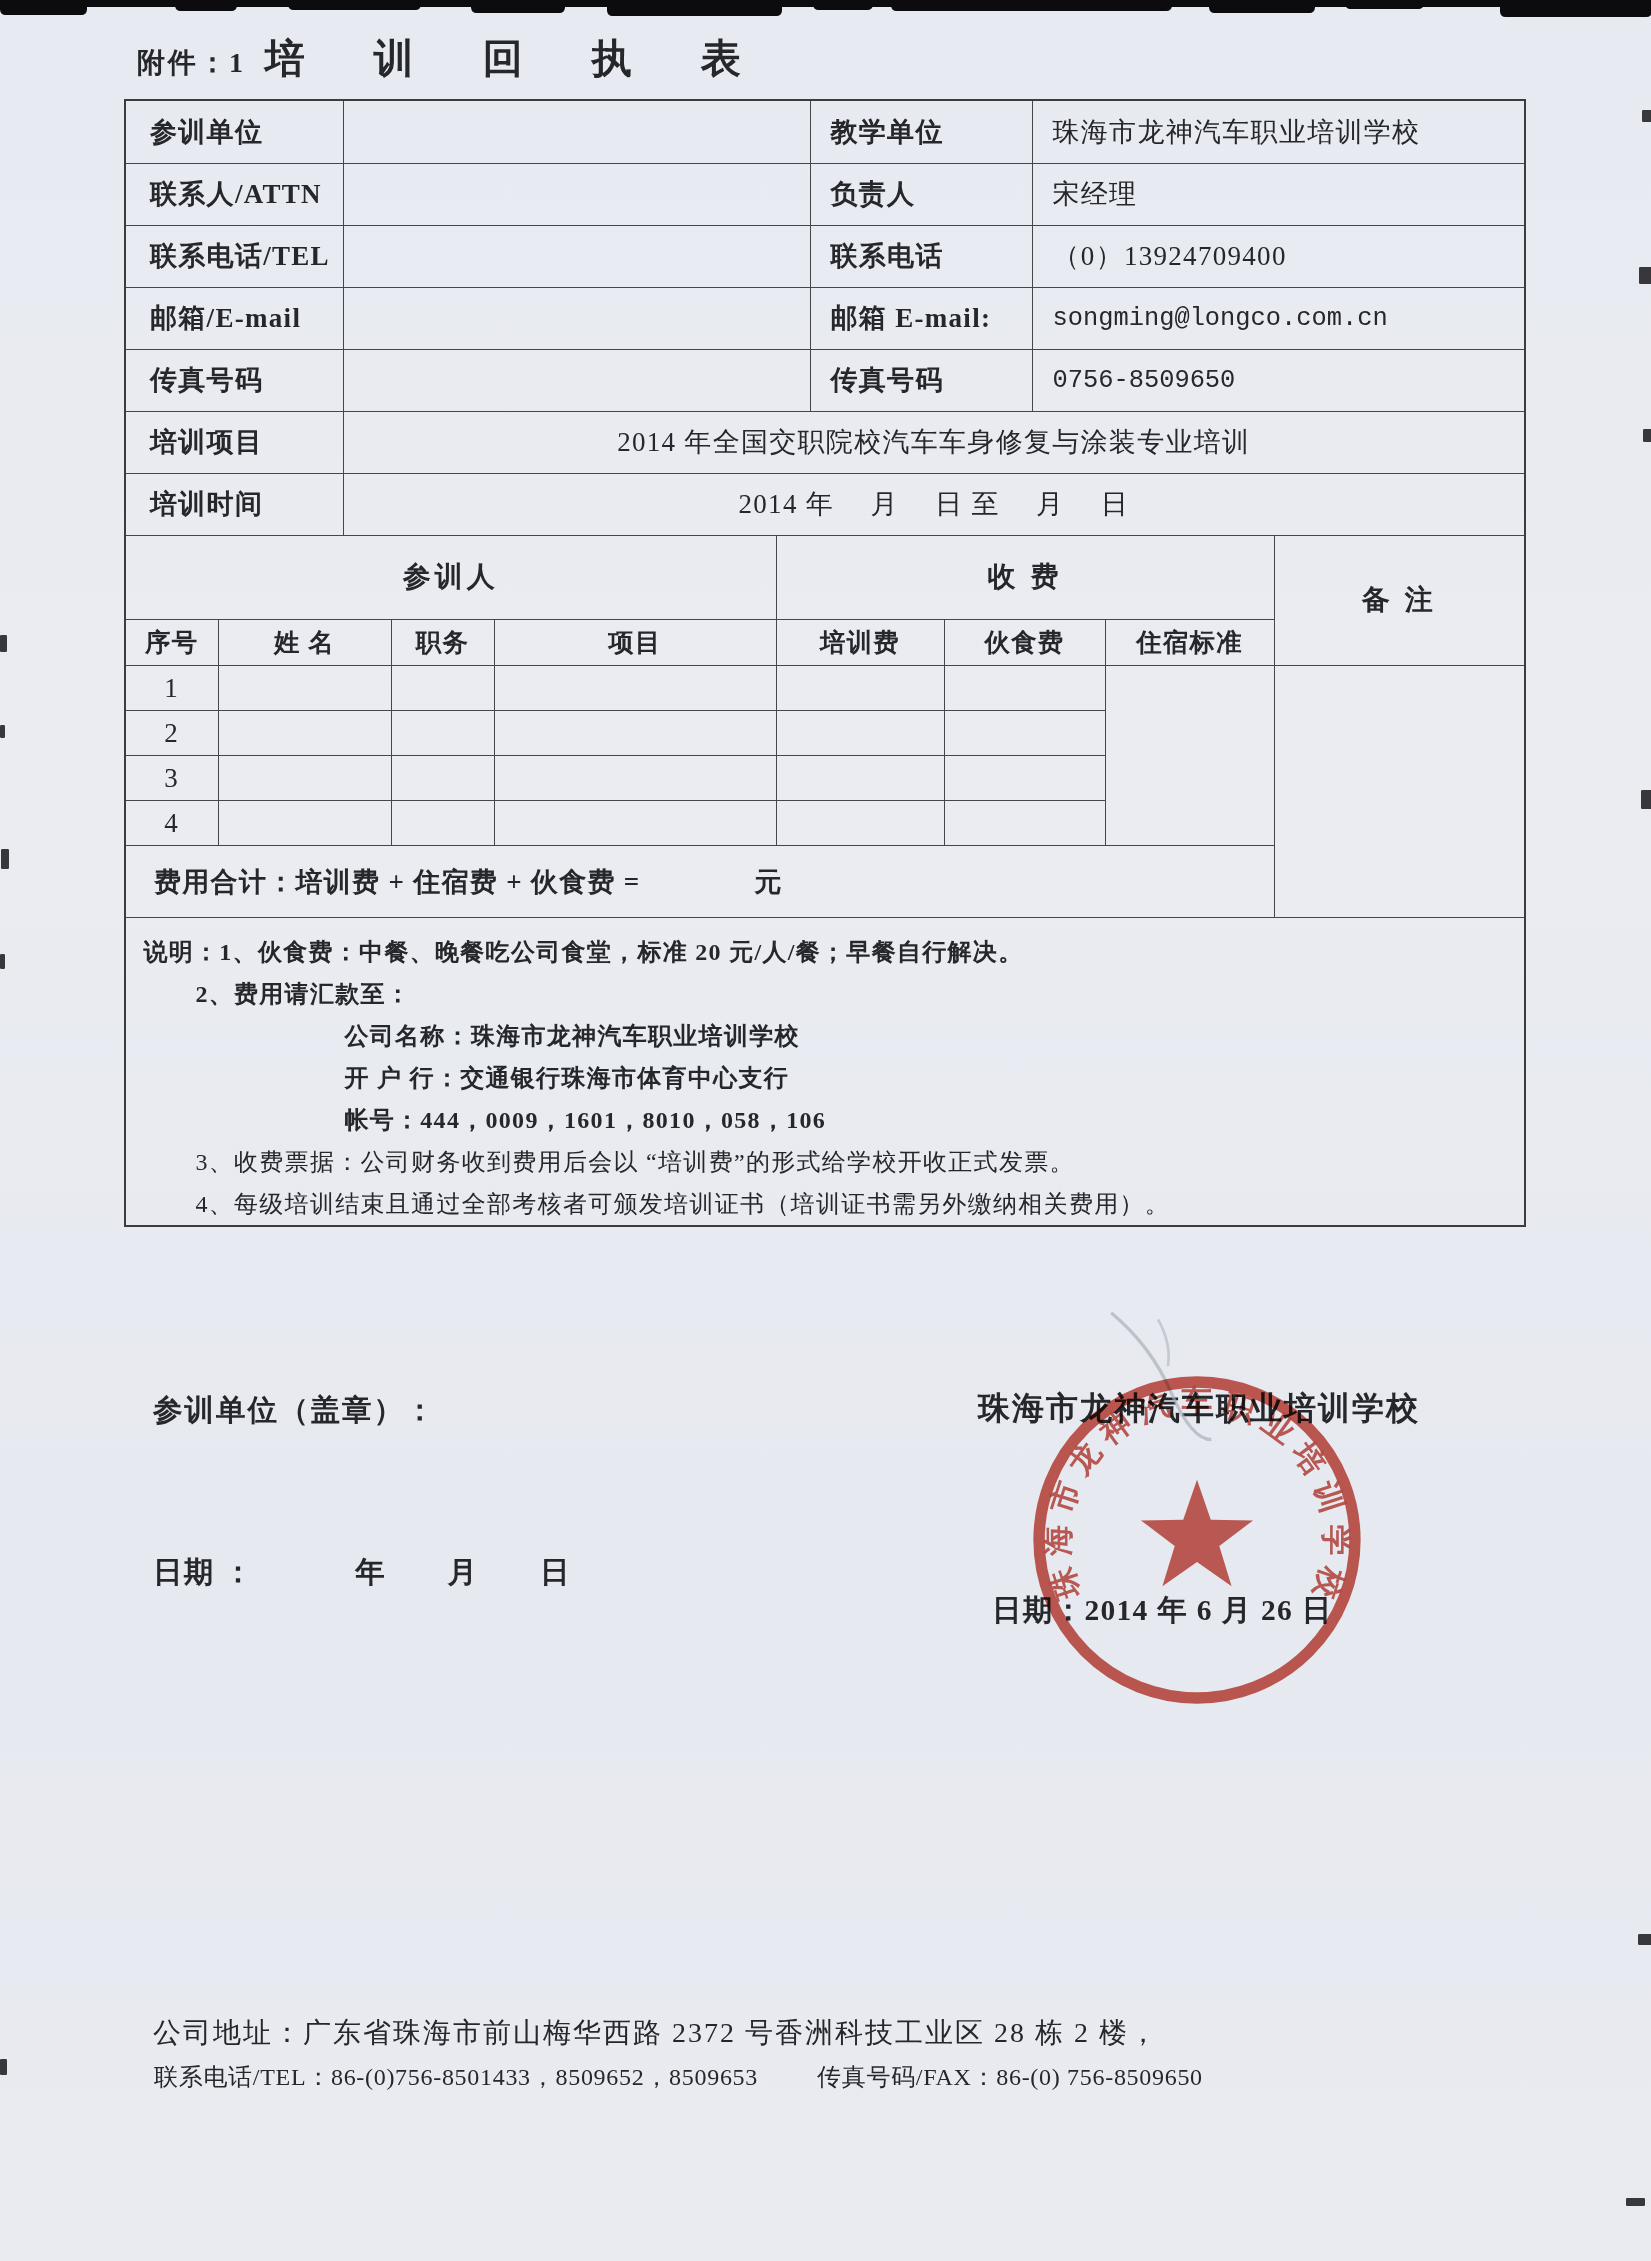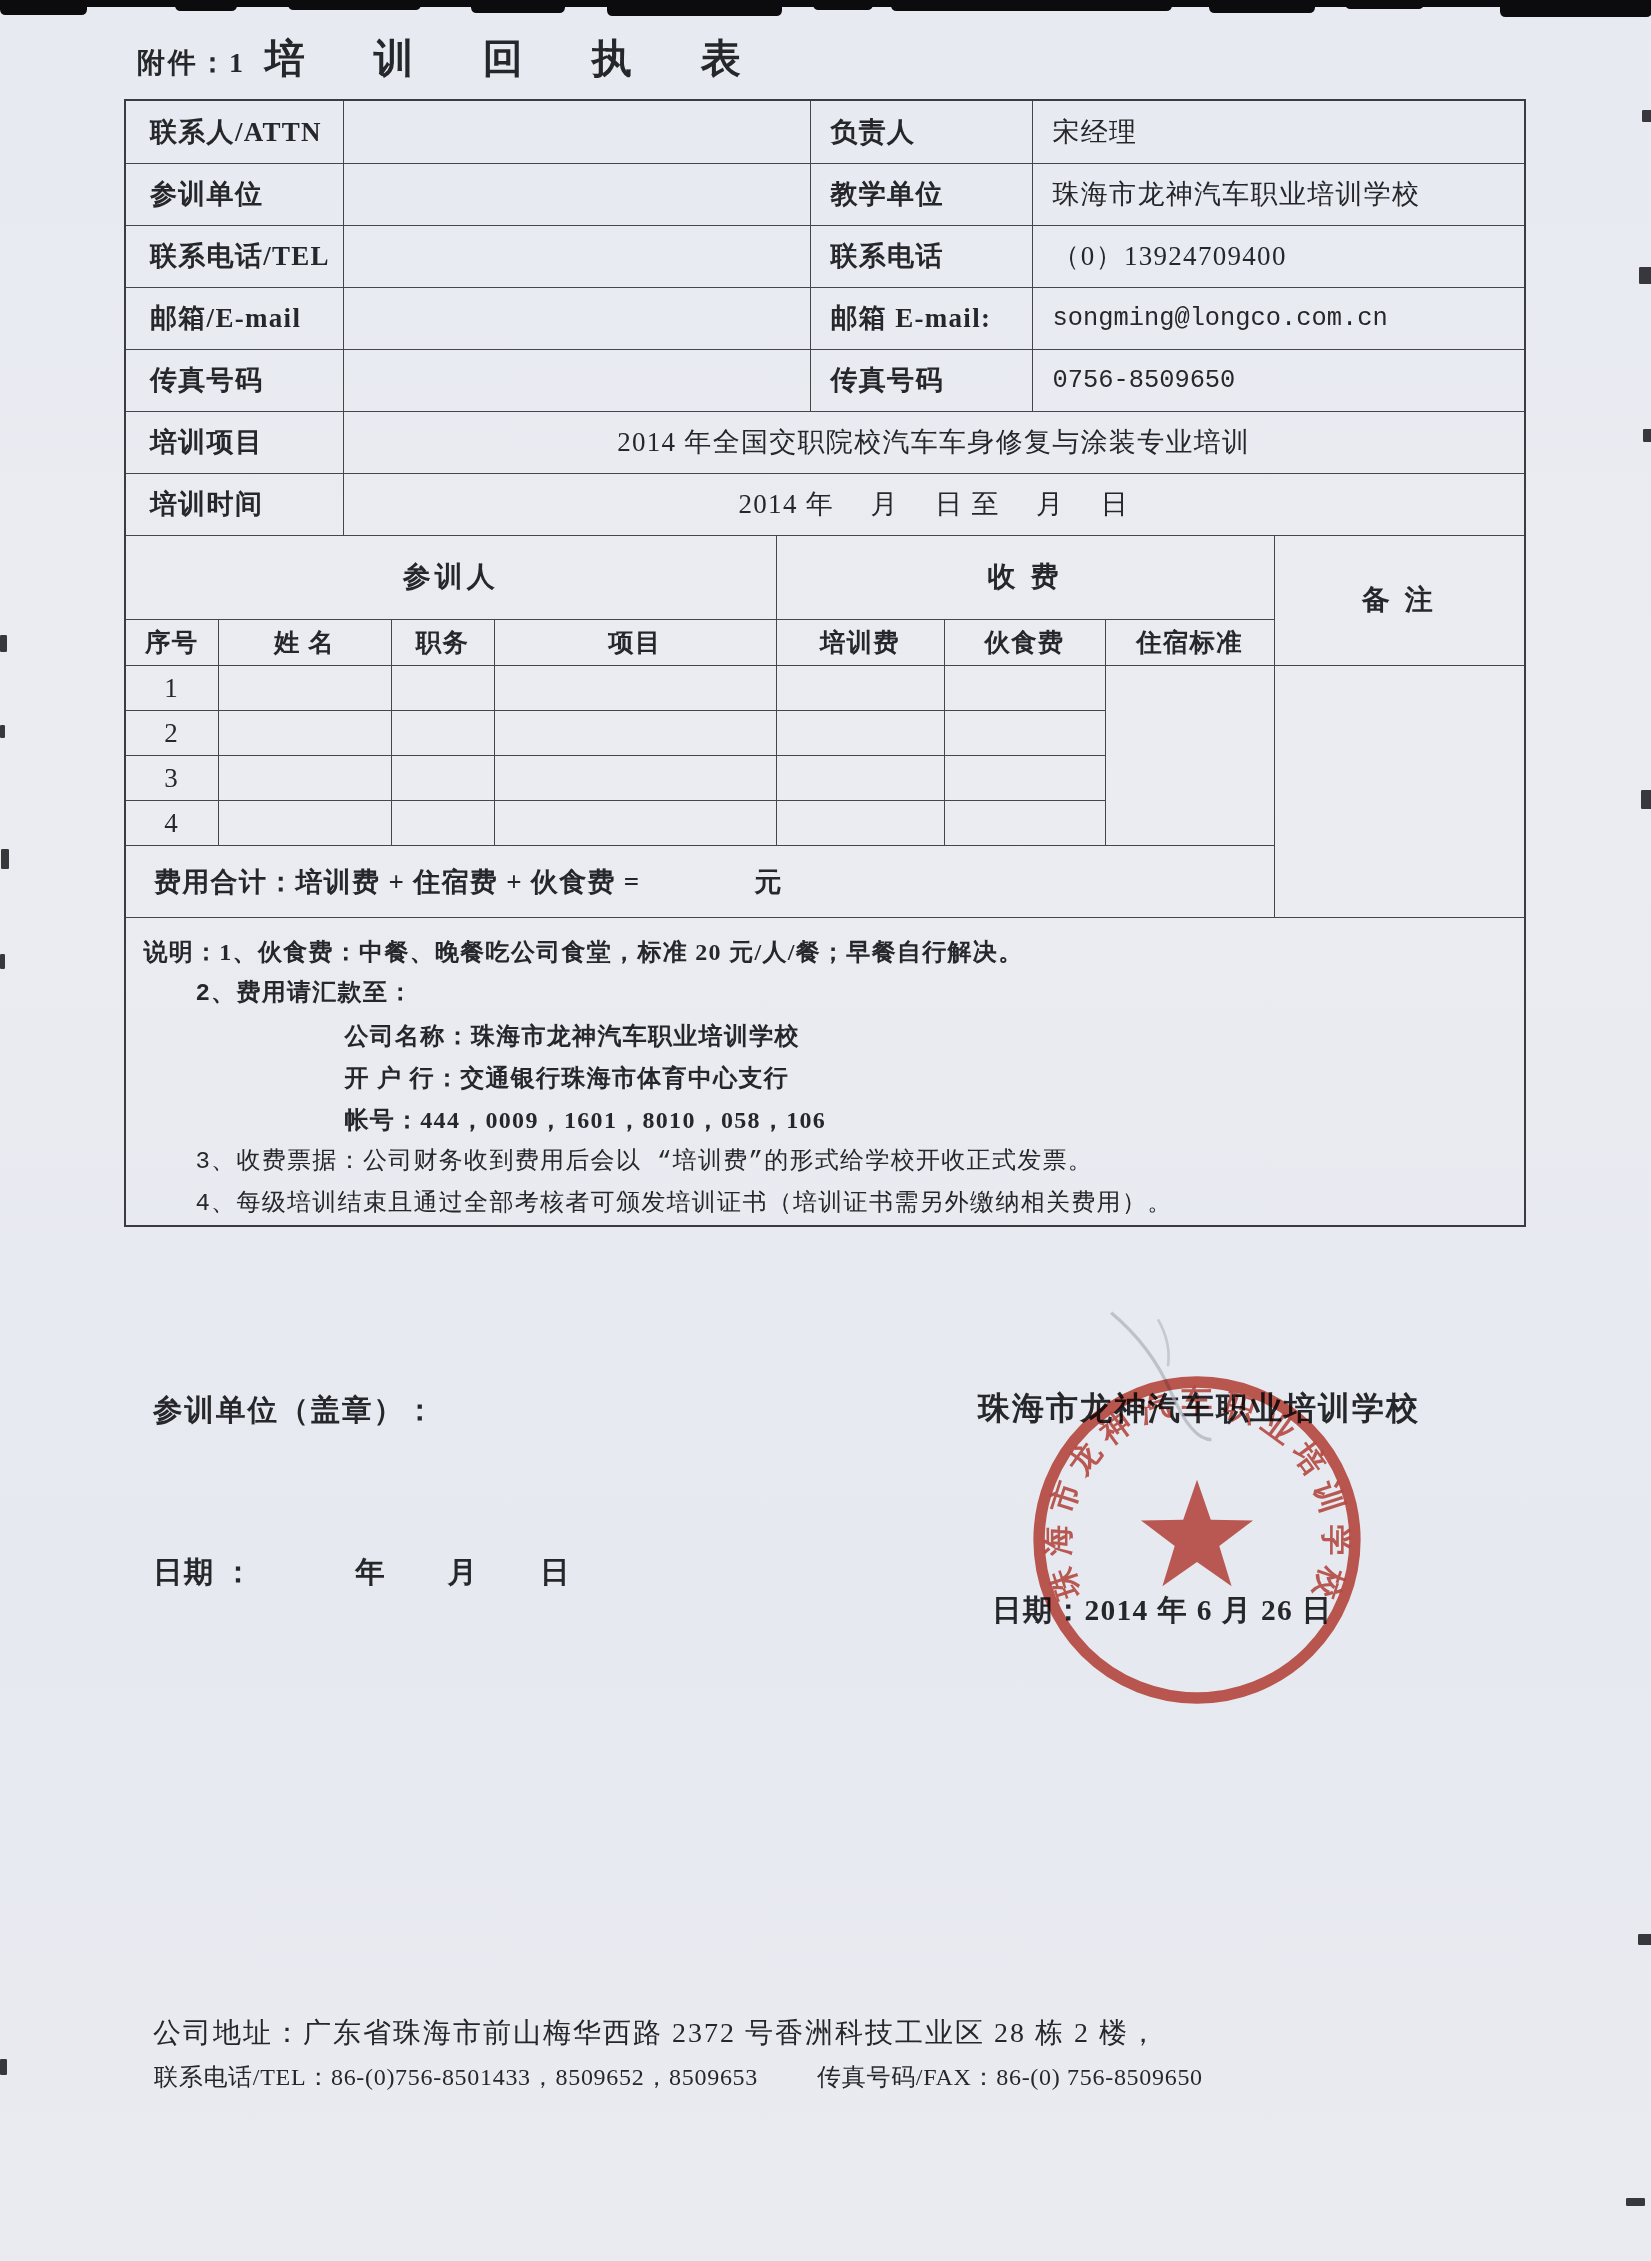--- a/index.html
+++ b/index.html
@@ -30,21 +30,21 @@
   .lbl2{font-weight:600;padding-left:20px;}
   .val{padding-left:20px;}
   .mono{font-family:"Liberation Mono","DejaVu Sans Mono",monospace;font-size:25.4px;letter-spacing:0;}
   .ctr{text-align:center;}
   .grp{font-weight:600;font-size:28px;text-align:center;letter-spacing:4px;}
   .sub{font-weight:600;font-size:25.4px;text-align:center;letter-spacing:1.3px;}
   .totalcell{font-weight:600;padding-left:28px;font-size:27px;}
   .totalcell .unit{margin-left:114px;font-weight:600;}
   
   .notes{padding:13.4px 0 0 17.4px;font-size:24px;line-height:42px;letter-spacing:1.3px;white-space:nowrap;}
-  .notes .ind1{padding-left:52px;font-family:Liberation Mono, monospace;}
+  .notes .ind1{padding-left:52px;}
   .notes .ind2{padding-left:201px;}
   .notes div{height:42px;}
   .notes .bold{font-weight:600;}
   
   .sig{position:absolute;white-space:nowrap;}
   .sig-stamp-label{left:153px;top:1391px;font-size:29.5px;font-weight:600;letter-spacing:2px;}
   .sig-school{left:978px;top:1387px;font-size:32px;font-weight:700;letter-spacing:2px;}
   .sig-date-left{left:153px;top:1553px;font-size:29.5px;font-weight:600;letter-spacing:1.3px;}
   .sig-date-right{left:992px;top:1591px;font-size:29.5px;font-weight:600;letter-spacing:1.3px;}
   
@@ -92,30 +92,30 @@
 
     <table>
       <colgroup>
           <col style="width:217px">
           <col style="width:467px">
           <col style="width:222px">
           <col style="width:492px">
         </colgroup>
       <tbody>
           <tr style="height:62px">
+        <td class="lbl">参训单位</td>
+        <td></td>
+        <td class="lbl2">教学单位</td>
+        <td class="val lastcol">珠海市龙神汽车职业培训学校</td>
+      </tr>
+      <tr style="height:62px">
         <td class="lbl">联系人/ATTN</td>
         <td></td>
         <td class="lbl2">负责人</td>
         <td class="val lastcol">宋经理</td>
-      </tr>
-      <tr style="height:62px">
-        <td class="lbl">参训单位</td>
-        <td></td>
-        <td class="lbl2">教学单位</td>
-        <td class="val lastcol">珠海市龙神汽车职业培训学校</td>
       </tr>
       <tr style="height:62px">
         <td class="lbl">联系电话/TEL</td>
         <td></td>
         <td class="lbl2">联系电话</td>
         <td class="val lastcol">（0）13924709400</td>
       </tr>
       <tr style="height:62px">
         <td class="lbl">邮箱/E-mail</td>
         <td></td>

